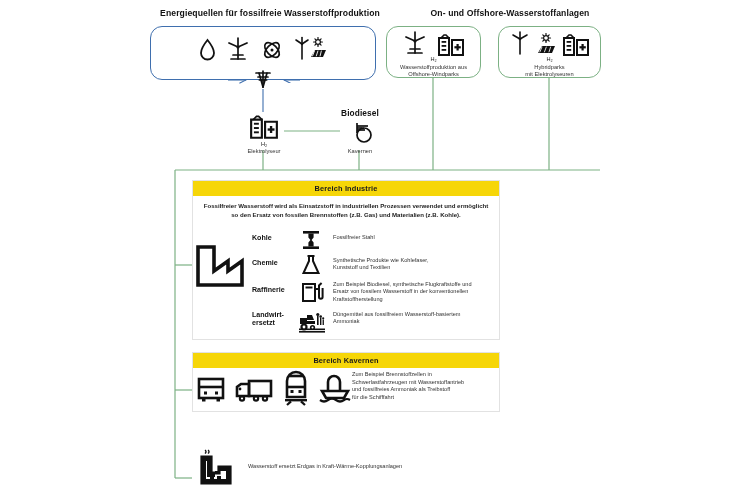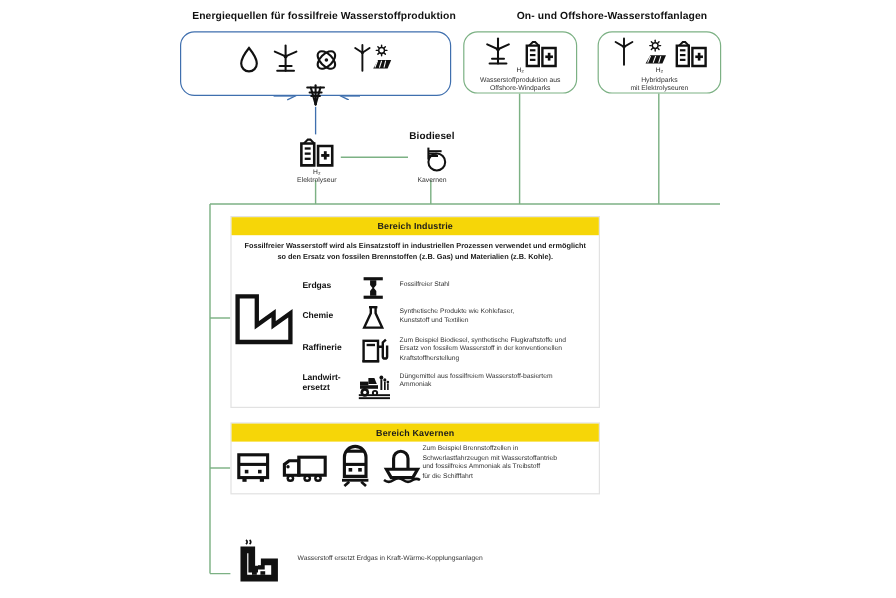--- a/index.html
+++ b/index.html
@@ -295,21 +295,21 @@
   </div>
   <div class="intro" style="left:196px;top:202px;width:300px;">Fossilfreier Wasserstoff wird als Einsatzstoff in industriellen Prozessen verwendet und ermöglicht</div>
   <div class="intro" style="left:196px;top:211px;width:300px;">so den Ersatz von fossilen Brennstoffen (z.B. Gas) und Materialien (z.B. Kohle).</div>
 
   <div class="abs" style="left:192px;top:241px;width:56px;height:50px;">
     <svg width="56" height="50" viewBox="0 0 56 50">
       <path d="M6 6 L6 44 L50 44 L50 20 L36 30 L36 20 L22 30 L22 6 Z" fill="none" stroke="#111" stroke-width="3.6" stroke-linejoin="miter"></path>
     </svg>
   </div>
 
-  <div class="rowlabel" style="left:252px;top:234px;width:48px;">Erdgas</div>
+  <div class="rowlabel" style="left:252px;top:234px;width:48px;">Kohle</div>
   <div class="abs" style="left:300px;top:230px;width:22px;height:20px;">
     <svg width="22" height="20" viewBox="0 0 22 20">
       <g fill="#111">
         <rect x="3" y="1" width="16" height="2.6"></rect>
         <rect x="3" y="16.4" width="16" height="2.6"></rect>
         <path d="M8.4 3.6 L13.6 3.6 L13.6 7.5 L11.6 10 L13.6 12.5 L13.6 16.4 L8.4 16.4 L8.4 12.5 L10.4 10 L8.4 7.5 Z"></path>
       </g>
     </svg>
   </div>
   <div class="rowdesc" style="left:333px;top:234px;width:165px;">

